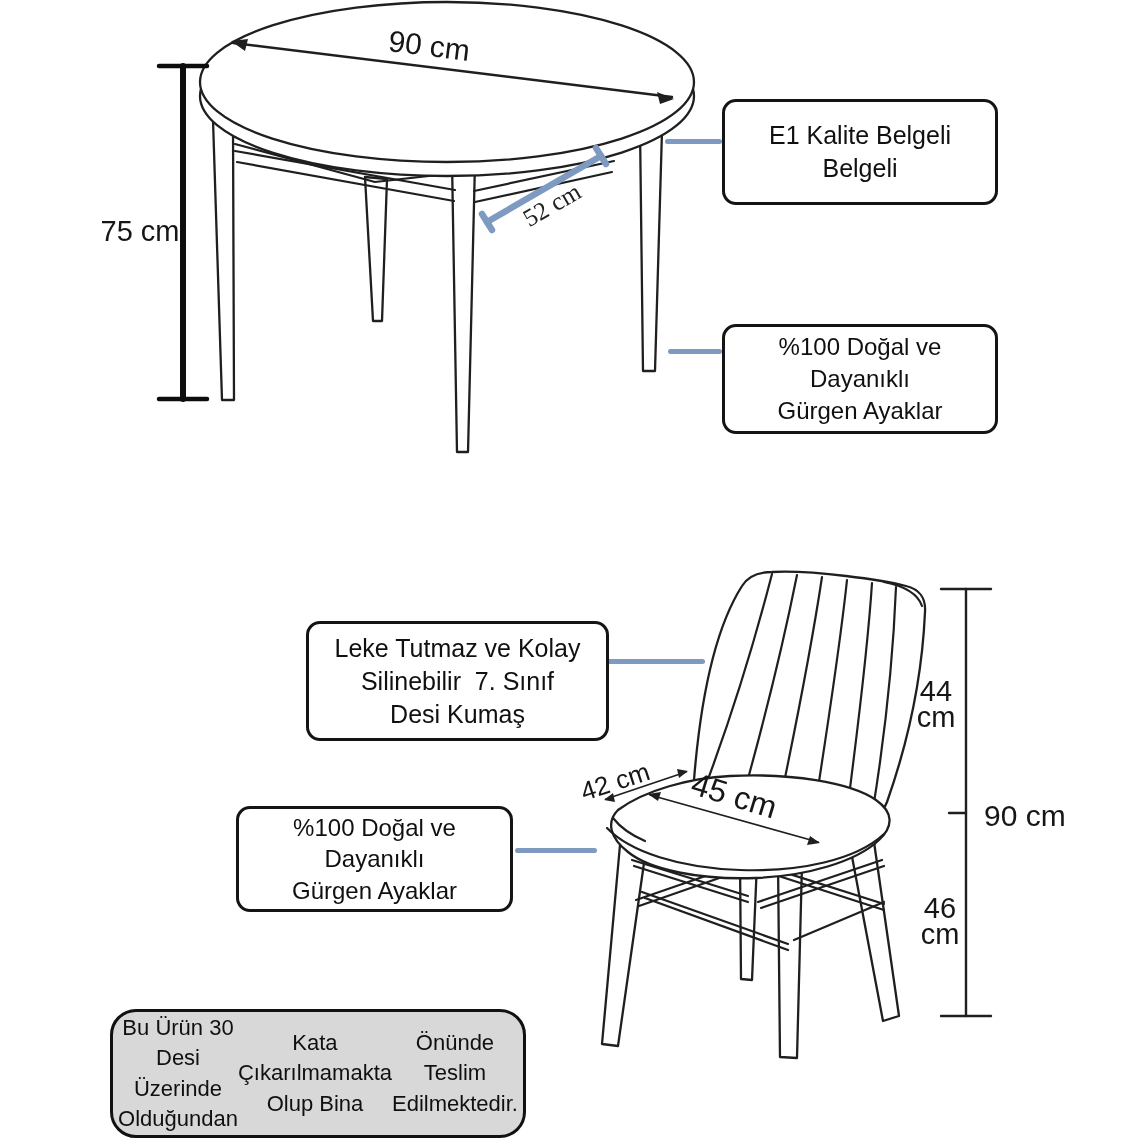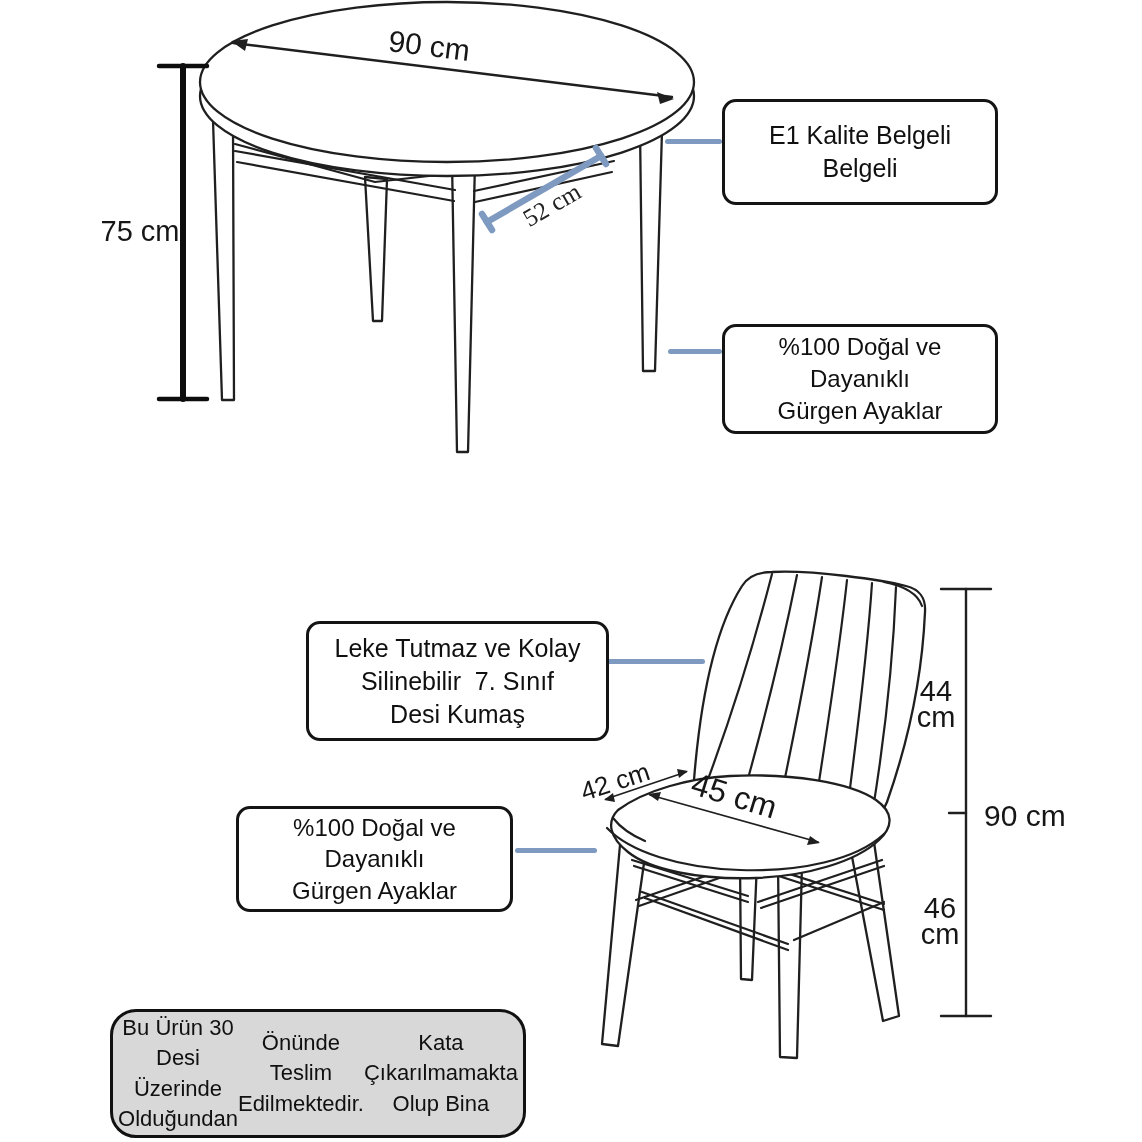--- a/index.html
+++ b/index.html
@@ -152,17 +152,17 @@
     <div class="cl-line">Desi Kumaş</div>
   </div>
 
   <div class="callout" style="left:236px;top:806px;width:277px;height:106px;font-size:24px;">
     <div class="cl-line">%100 Doğal ve Dayanıklı</div>
     <div class="cl-line">Gürgen Ayaklar</div>
   </div>
 
   <div class="note-box" style="left:110px;top:1009px;width:416px;height:129px;">
     <div class="cl-line">Bu Ürün 30 Desi Üzerinde Olduğundan</div>
+    <div class="cl-line">Kata Çıkarılmamakta Olup Bina</div>
     <div class="cl-line">Önünde Teslim Edilmektedir.</div>
-    <div class="cl-line">Kata Çıkarılmamakta Olup Bina</div>
   </div>
 
 </div>
 
 </body></html>

